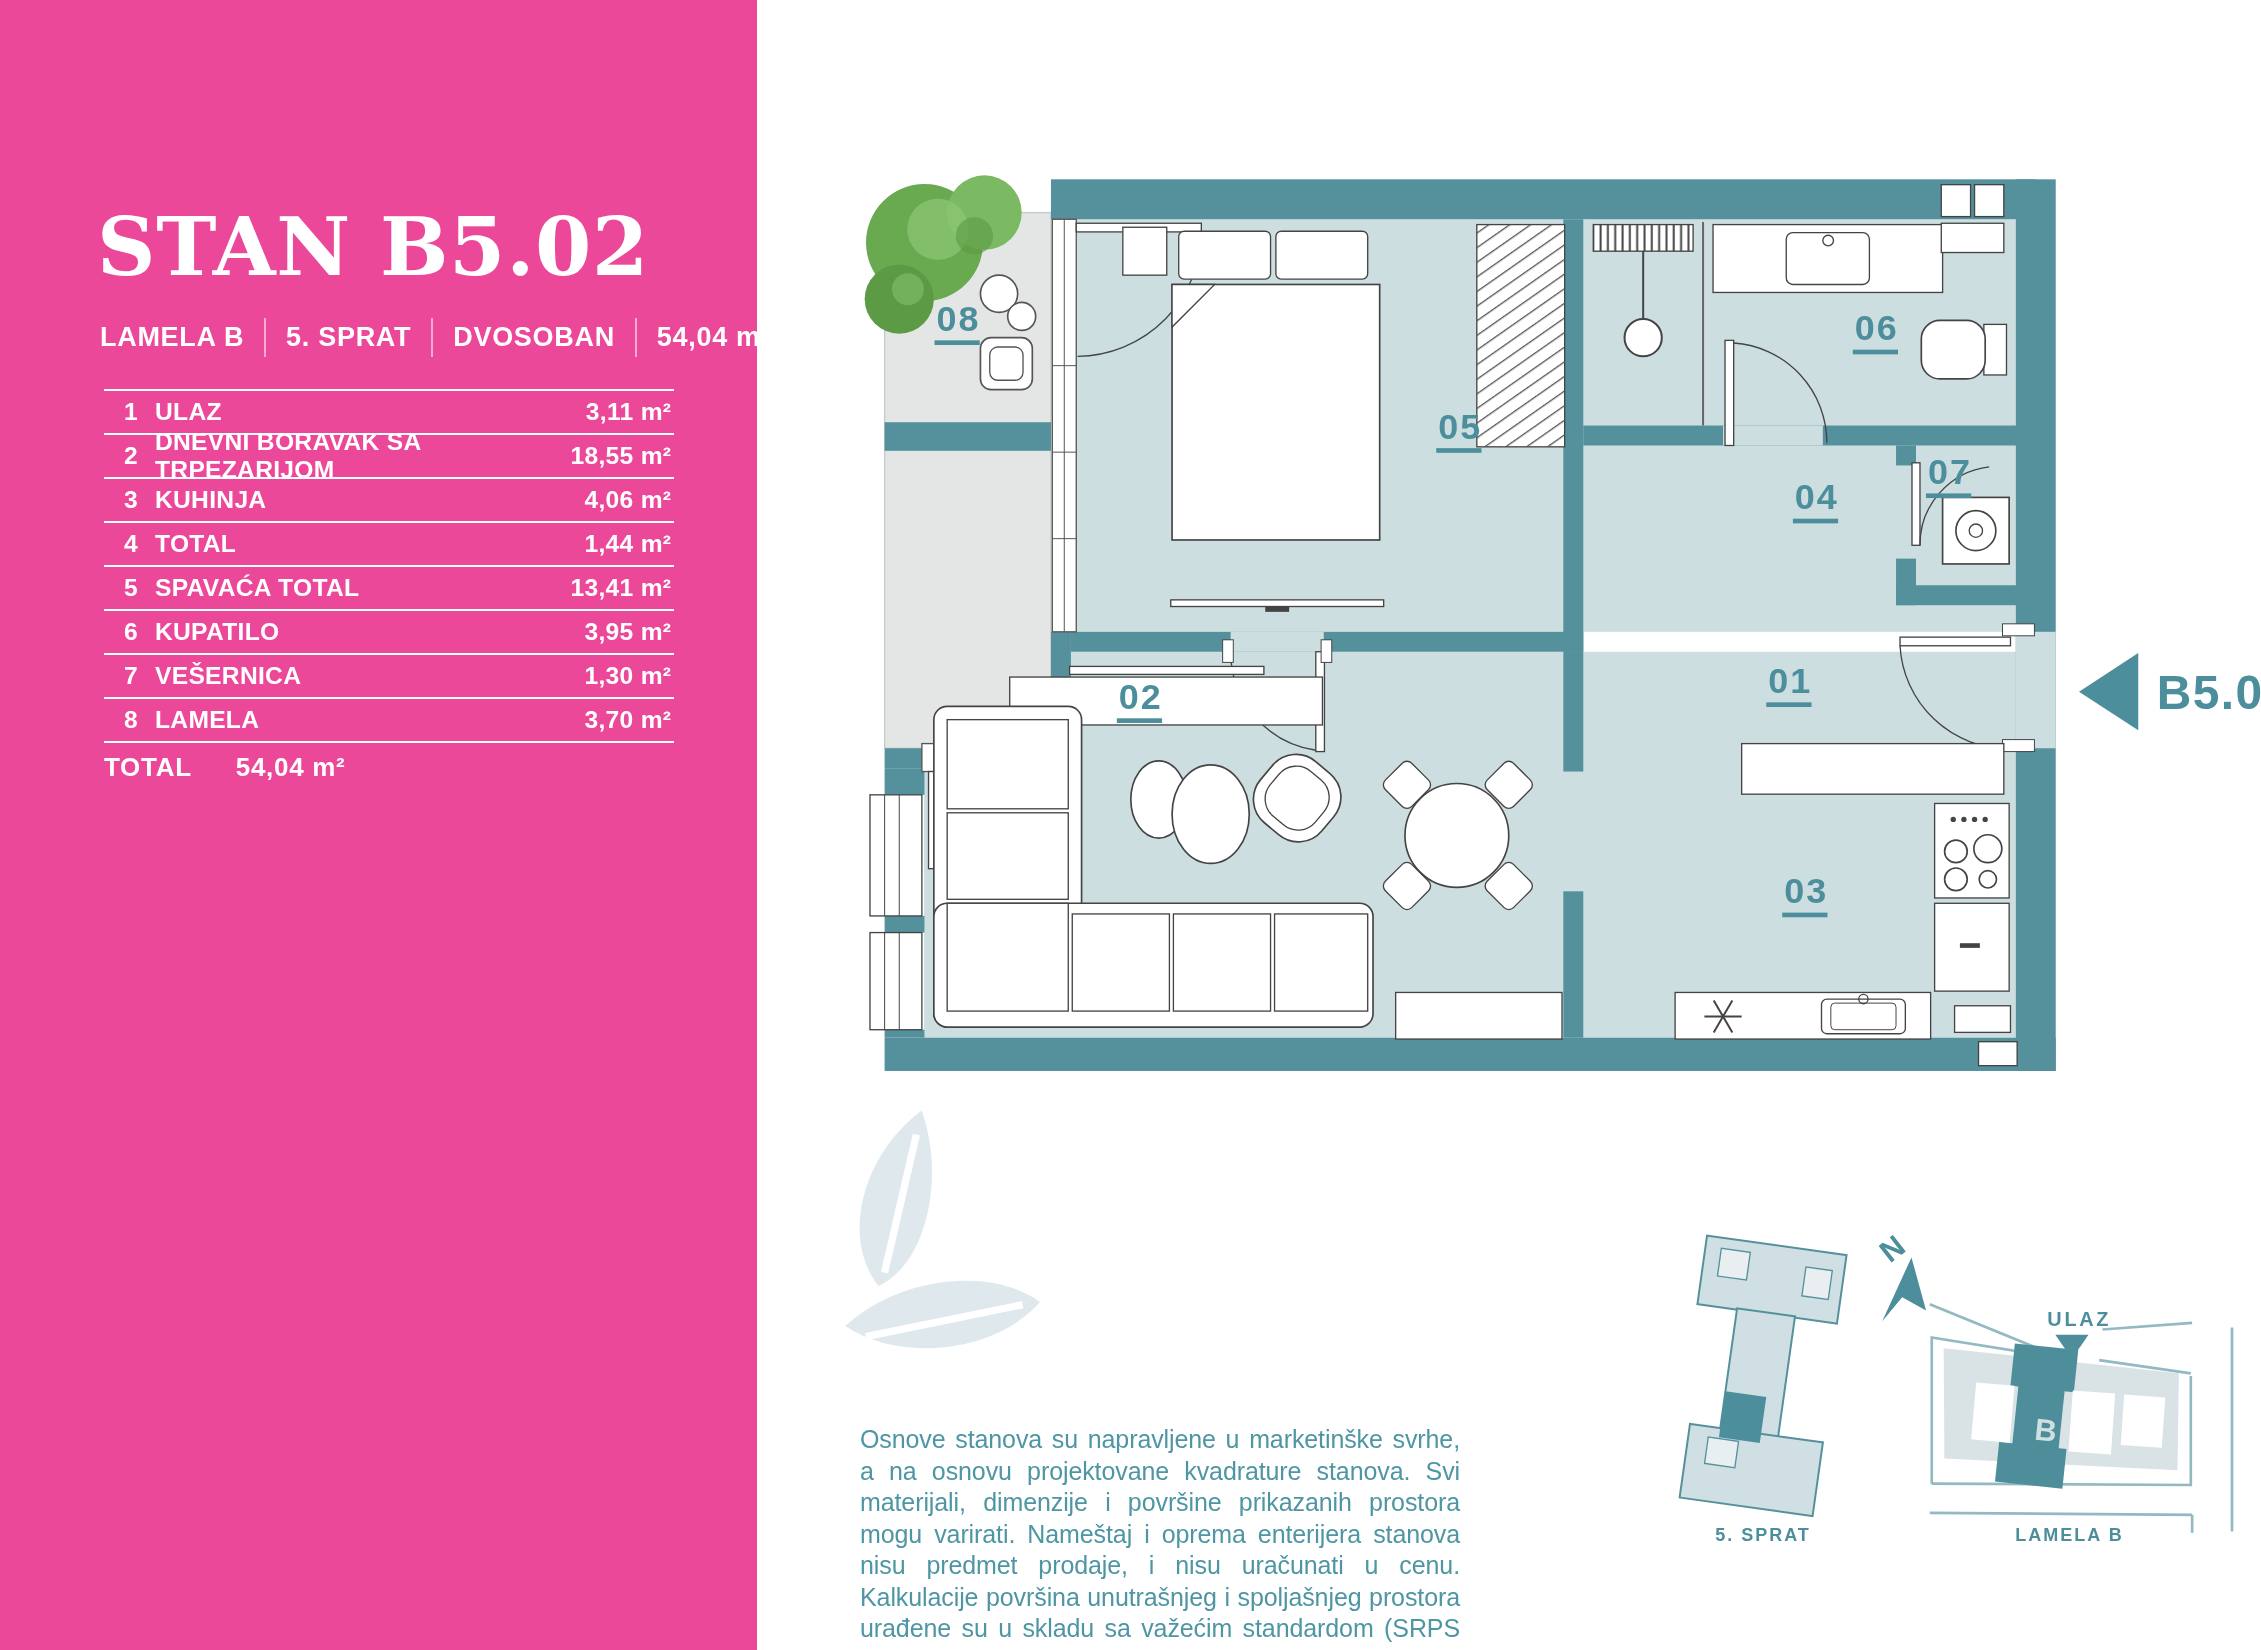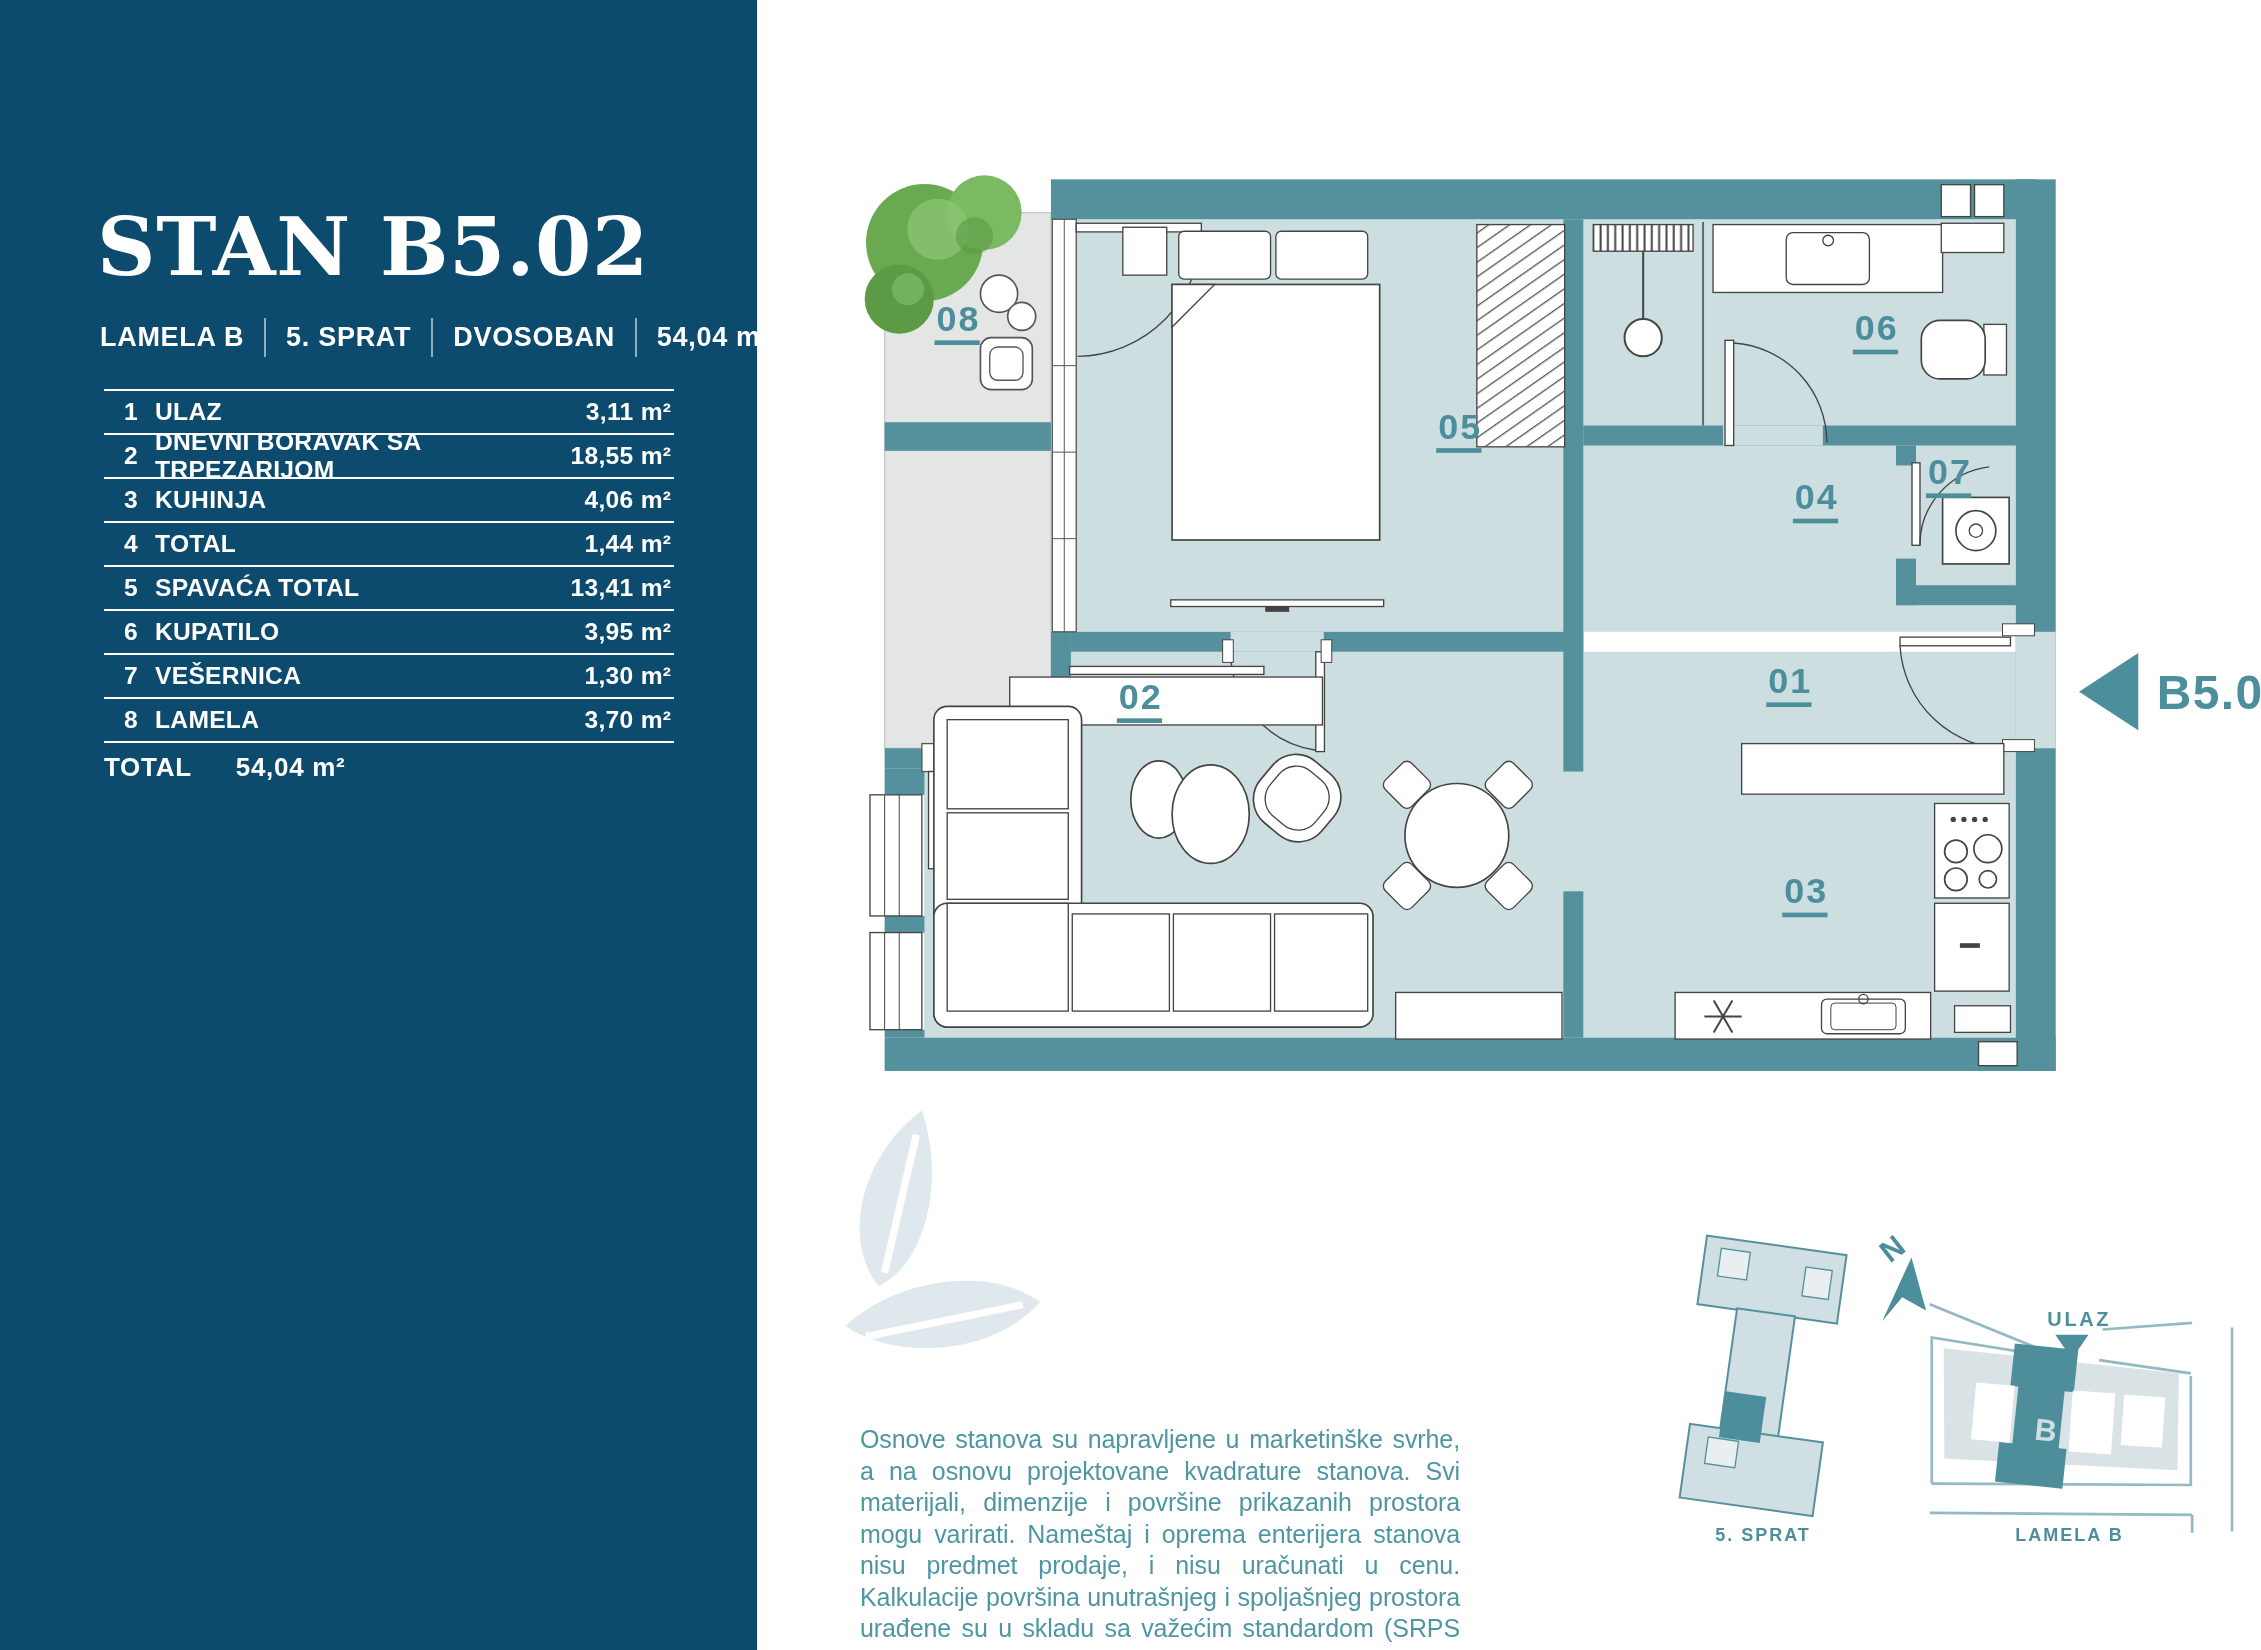--- a/index.html
+++ b/index.html
@@ -1,20 +1,20 @@
 <!DOCTYPE html>
 <html style="font-size:10.6px"><head>
 <meta charset="utf-8">
 <style>
   html,body{margin:0;padding:0;background:#ffffff;}
   .page{position:relative;width:2261px;height:1650px;background:#ffffff;overflow:hidden;
         font-family:"Liberation Sans",sans-serif;}
 
   
-  .sidebar{position:absolute;left:0;top:0;width:757px;height:1650px;background:#0c4a6e;color:#ffffff;}
+  .sidebar{position:absolute;left:0;top:0;width:757px;height:1650px;background:#ec4899;color:#ffffff;}
   .apt-title{position:absolute;left:97px;top:206px;margin:0;
              font-family:"DejaVu Serif",serif;font-weight:700;font-size:81px;letter-spacing:0.7px;line-height:1;}
   .apt-meta{position:absolute;left:100px;top:318px;display:flex;align-items:center;gap:20px;
             font-size:27px;font-weight:700;letter-spacing:0.7px;white-space:nowrap;}
   .apt-meta .meta-div{width:2px;height:39px;background:rgba(255,255,255,.55);}
   .room-table{position:absolute;left:104px;top:389px;width:570px;border-top:2px solid #ffffff;}
   .rrow{display:flex;align-items:center;height:42px;border-bottom:2px solid #ffffff;
         font-size:24.6px;font-weight:700;letter-spacing:0.3px;}
   .rnum{width:51px;padding-left:20px;box-sizing:border-box;}
   .rname{flex:1;}

